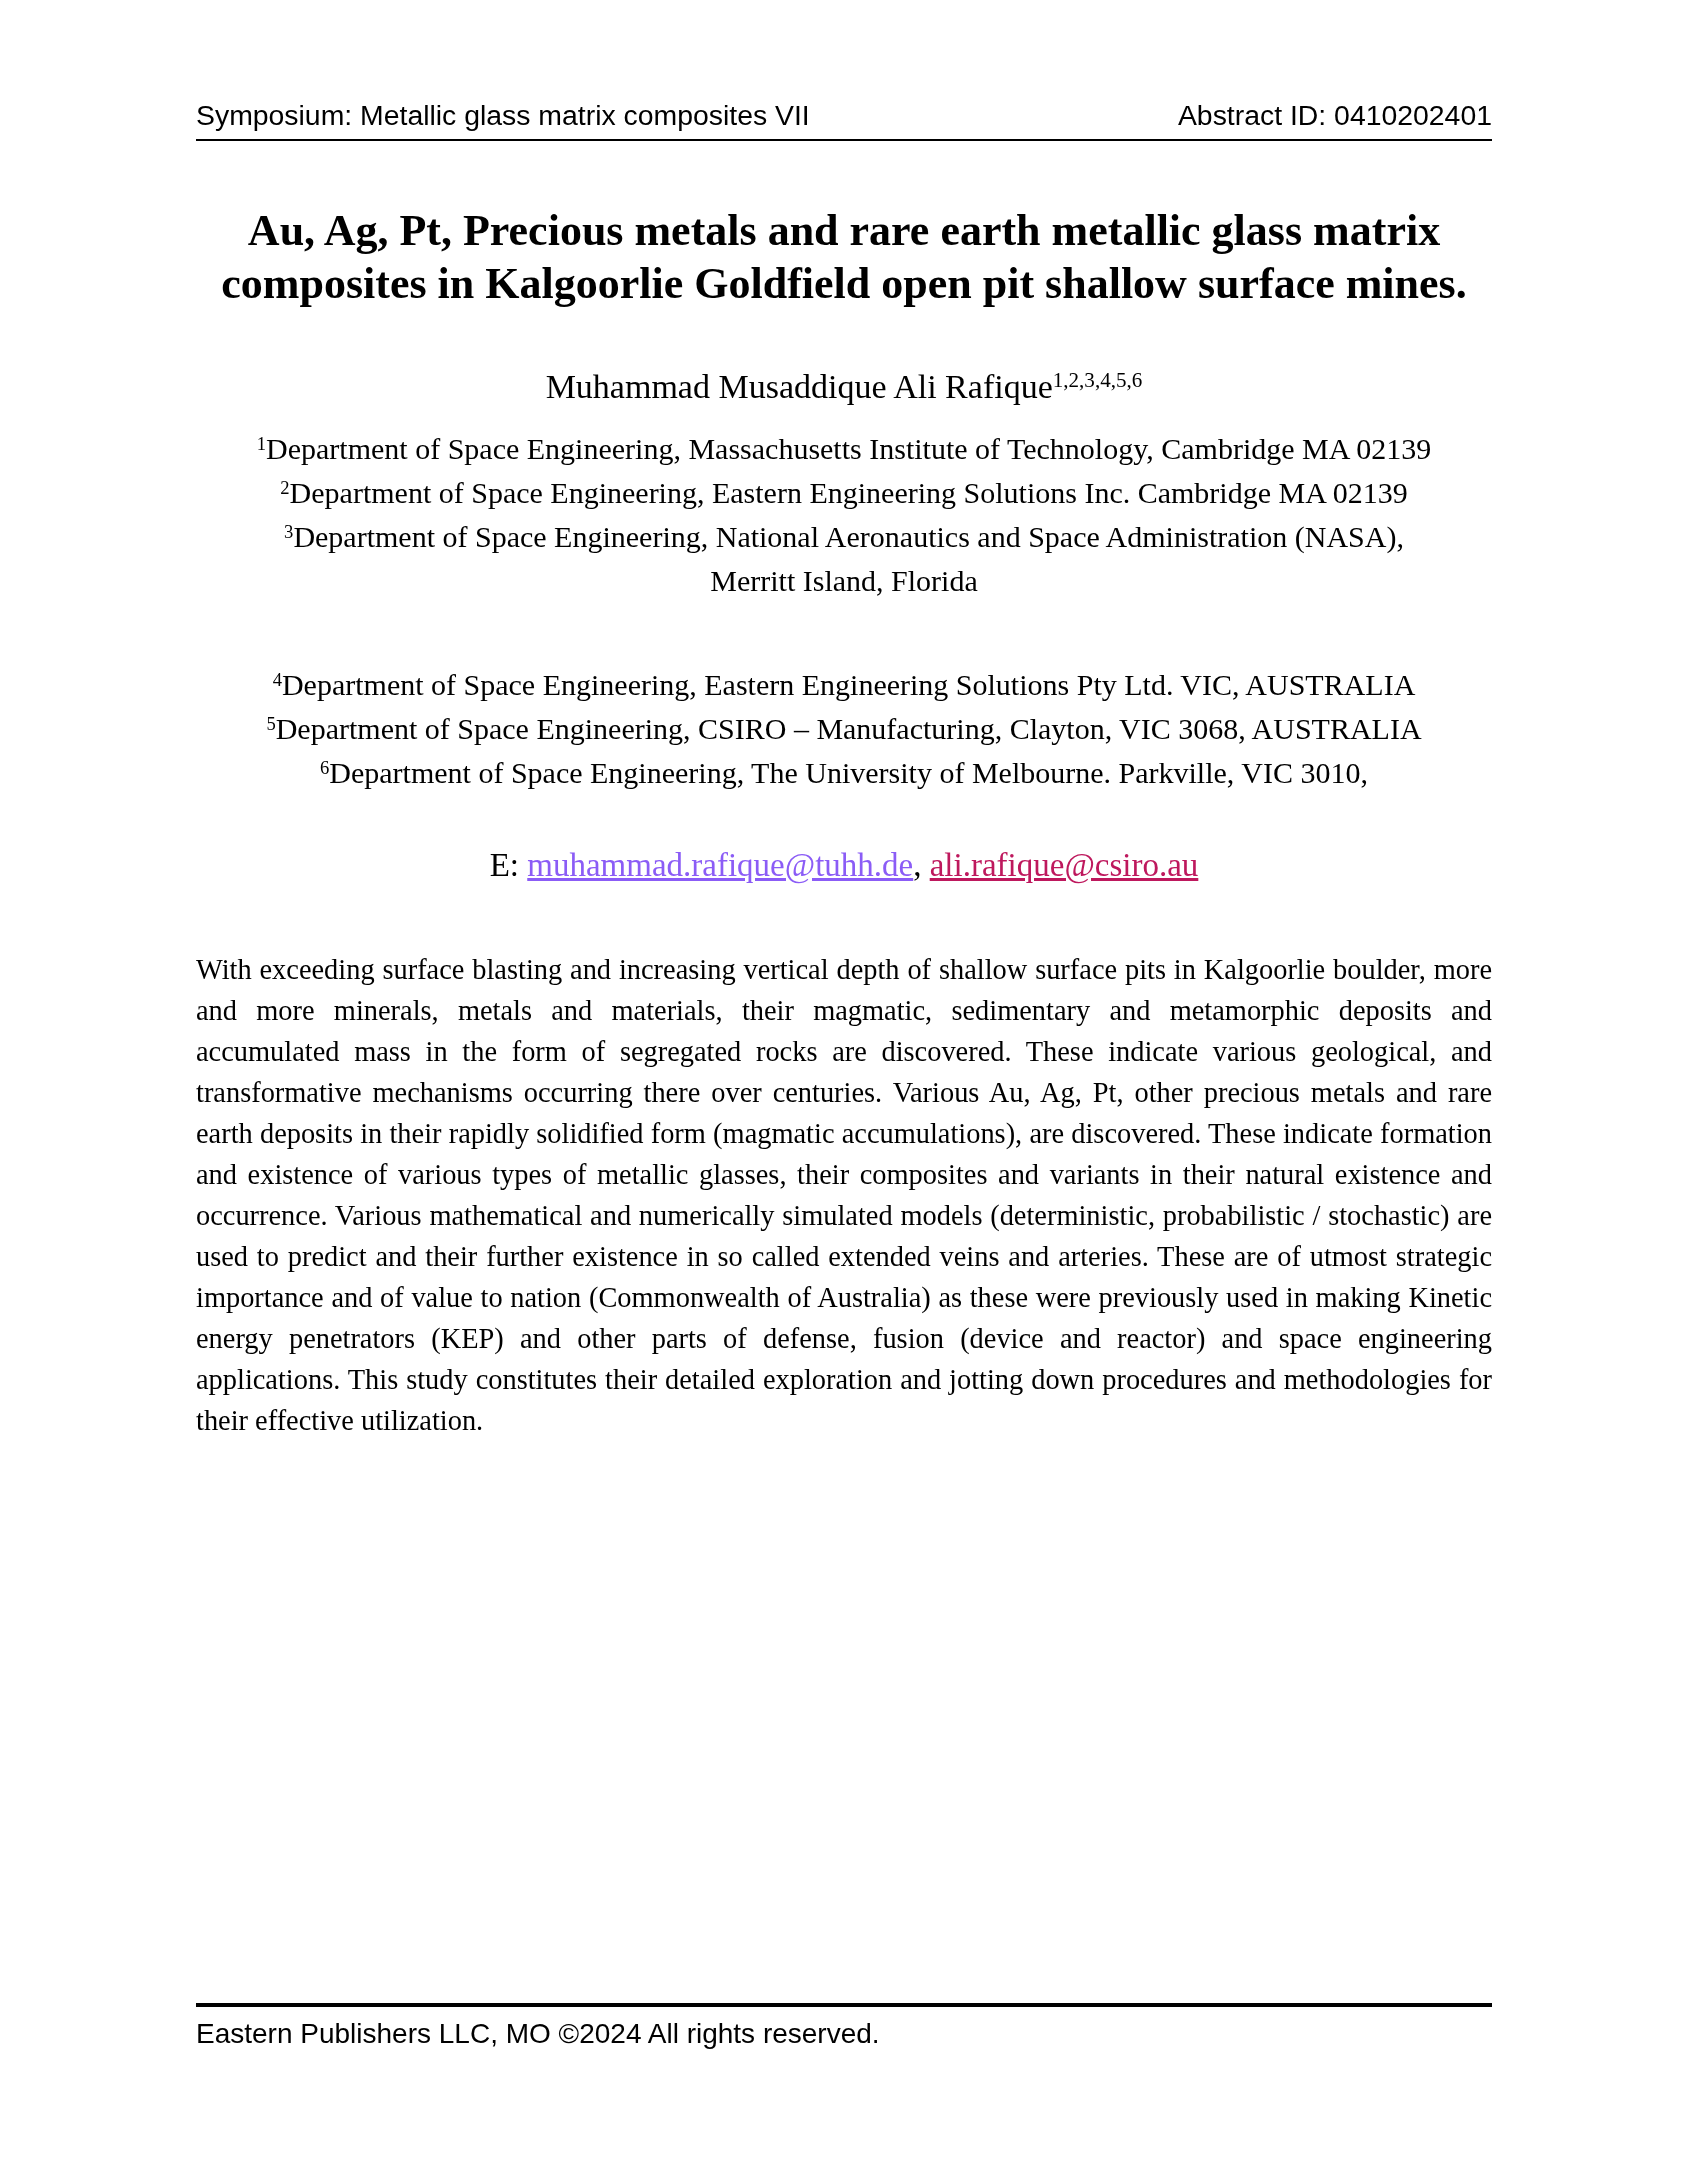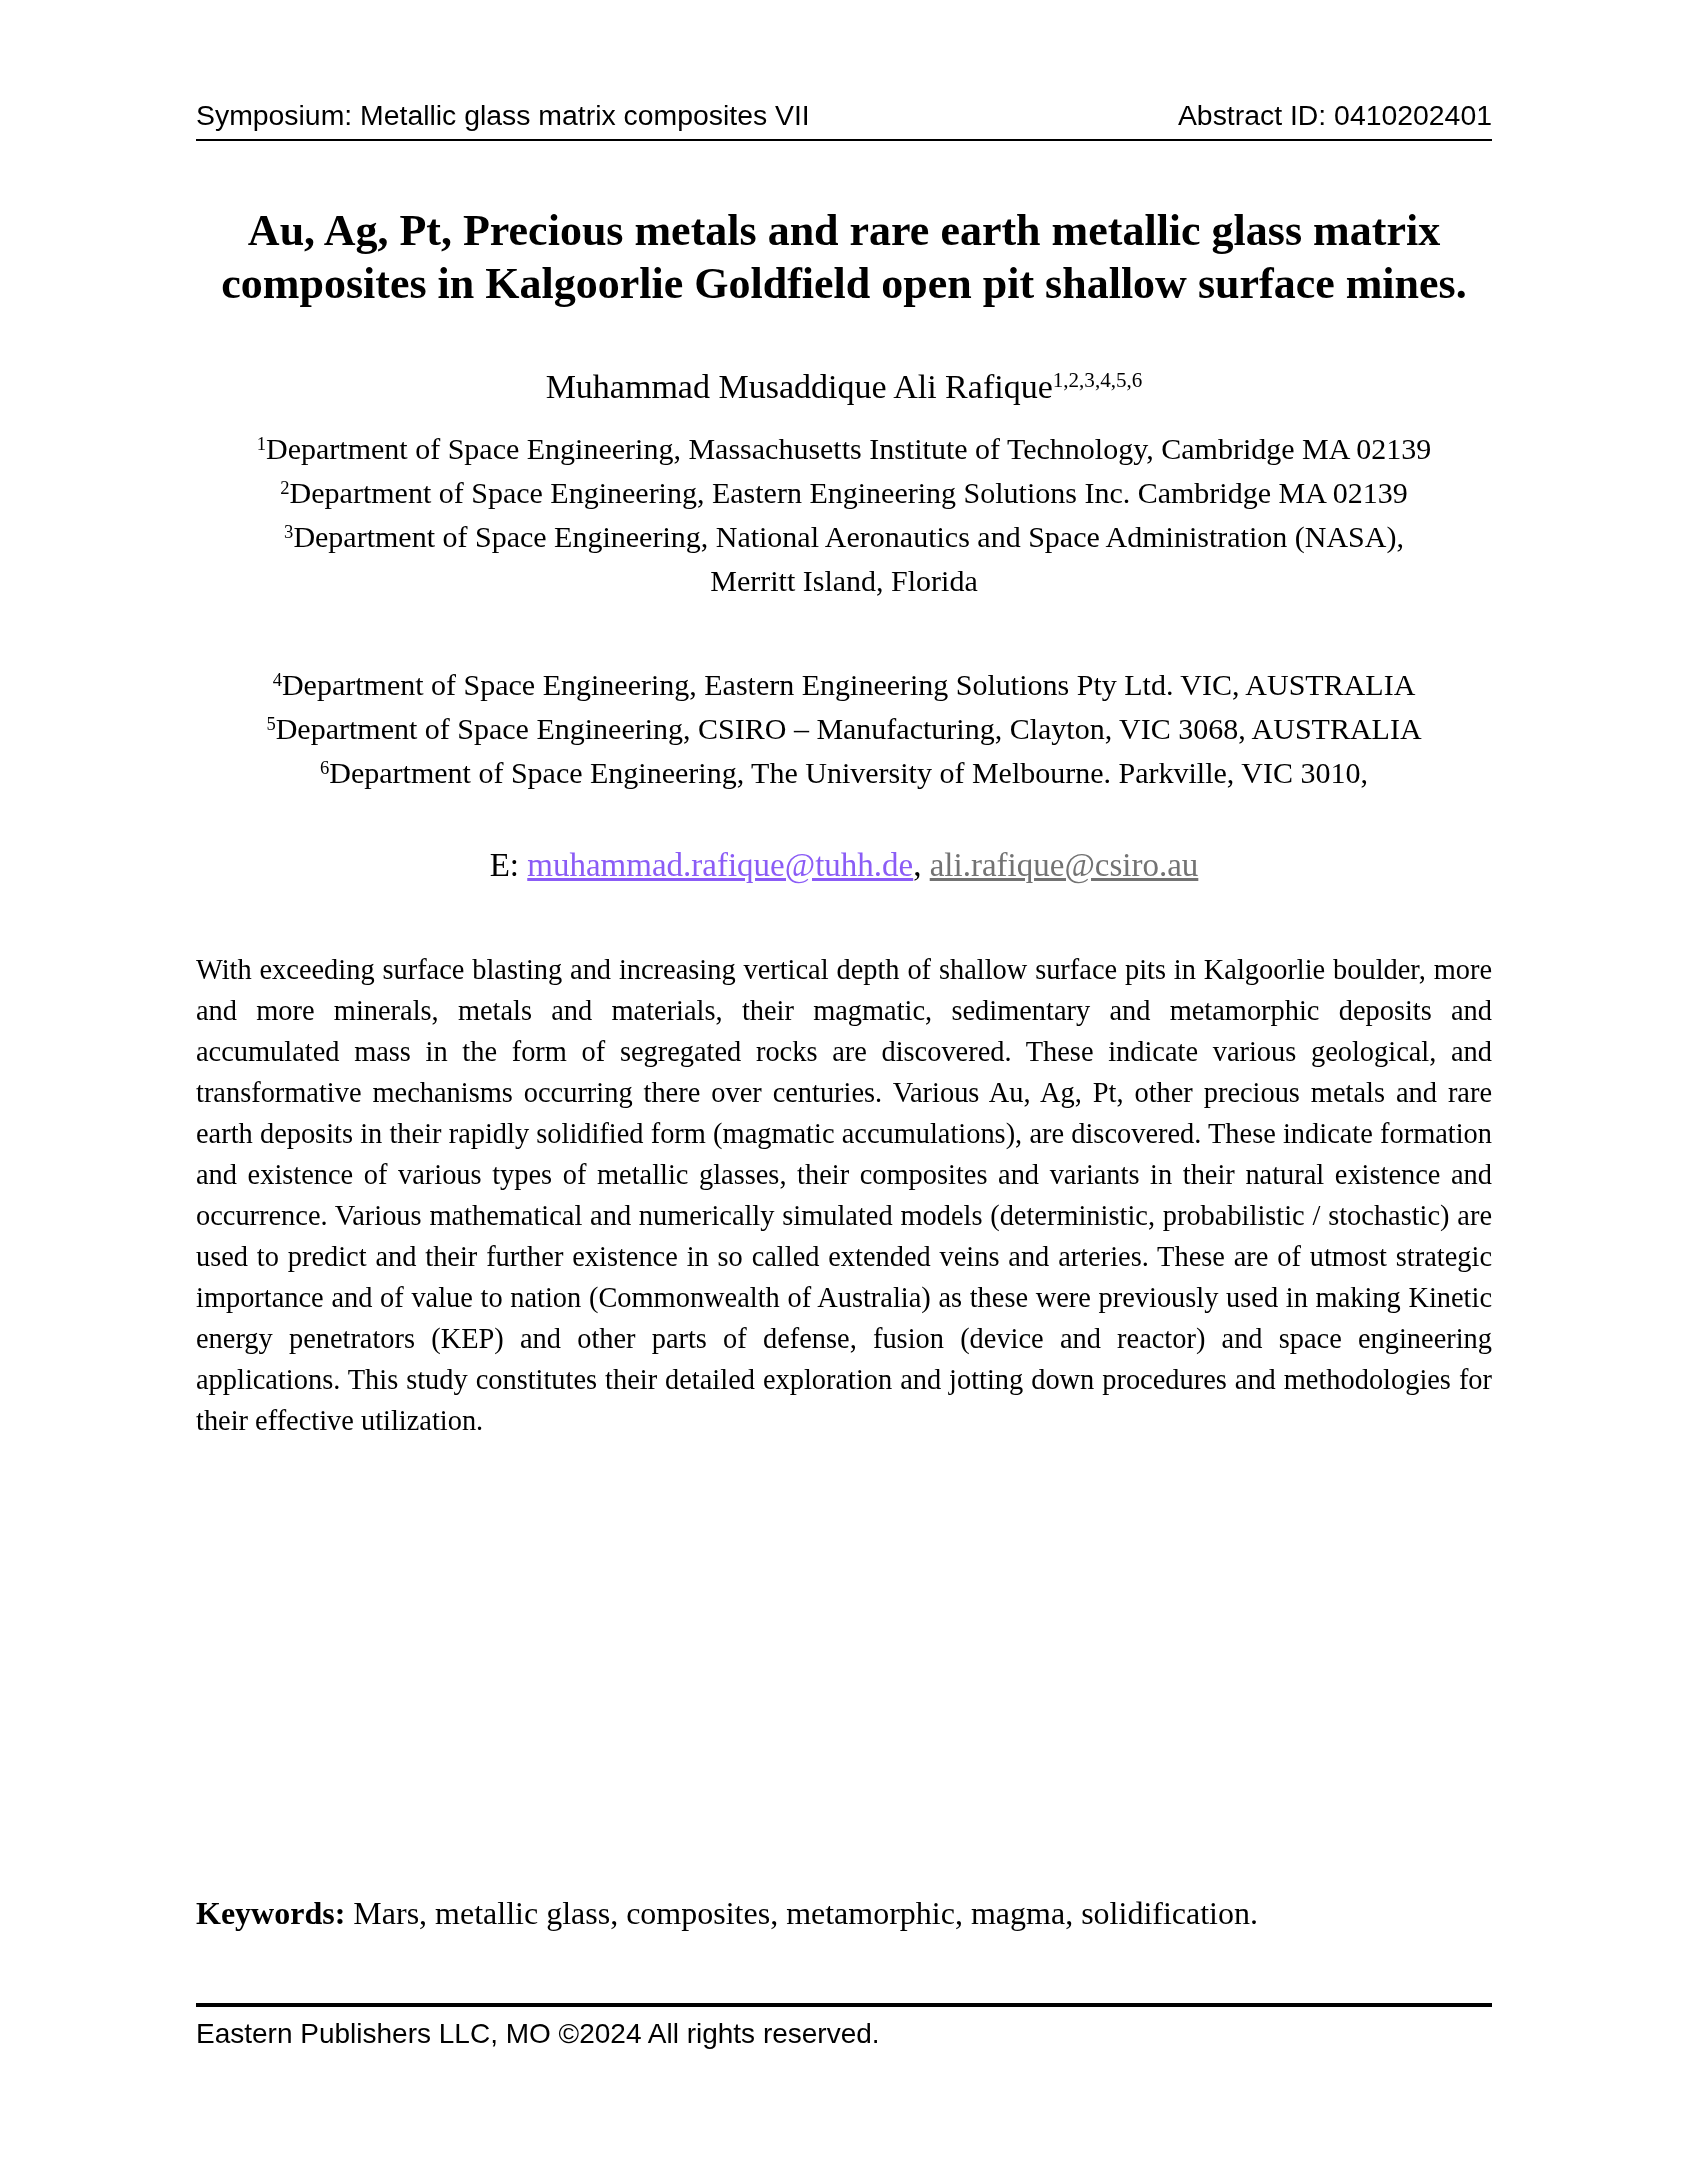--- a/index.html
+++ b/index.html
@@ -124,27 +124,24 @@
       <div><span>Merritt Island, Florida</span></div>
     </div>
     <div class="affil-group-2">
       <div><span class="sup">4</span><span>Department of Space Engineering, Eastern Engineering Solutions Pty Ltd. VIC, AUSTRALIA</span></div>
       <div><span class="sup">5</span><span>Department of Space Engineering, CSIRO – Manufacturing, Clayton, VIC 3068, AUSTRALIA</span></div>
       <div><span class="sup">6</span><span>Department of Space Engineering, The University of Melbourne. Parkville, VIC 3010,</span></div>
     </div>
   </div>
 
   <div class="content-col email-line">
-    <span>E: </span><a class="email-link" style="color: #8b5cf6;">muhammad.rafique@tuhh.de</a><span>, </span><a class="email-link" style="color: #737373;">ali.rafique@csiro.au</a>
+    <span>E: </span><a class="email-link" style="color: #8b5cf6;">muhammad.rafique@tuhh.de</a><span>, </span><a class="email-link" style="color: #be185d;">ali.rafique@csiro.au</a>
   </div>
 
   <div class="content-col abstract-body">With exceeding surface blasting and increasing vertical depth of shallow surface pits in Kalgoorlie boulder, more and more minerals, metals and materials, their magmatic, sedimentary and metamorphic deposits and accumulated mass in the form of segregated rocks are discovered. These indicate various geological, and transformative mechanisms occurring there over centuries. Various Au, Ag, Pt, other precious metals and rare earth deposits in their rapidly solidified form (magmatic accumulations), are discovered. These indicate formation and existence of various types of metallic glasses, their composites and variants in their natural existence and occurrence. Various mathematical and numerically simulated models (deterministic, probabilistic / stochastic) are used to predict and their further existence in so called extended veins and arteries. These are of utmost strategic importance and of value to nation (Commonwealth of Australia) as these were previously used in making Kinetic energy penetrators (KEP) and other parts of defense, fusion (device and reactor) and space engineering applications. This study constitutes their detailed exploration and jotting down procedures and methodologies for their effective utilization.</div>
 
-  <div class="content-col keywords-line">
-    <span class="keywords-label">Keywords:</span><span> Mars, metallic glass, composites, metamorphic, magma, solidification.</span>
-  </div>
 
   <div class="content-col doc-footer">
     <span>Eastern Publishers LLC, MO ©2024 All rights reserved.</span>
   </div>
 
 </div>
 
 
 </body></html>

